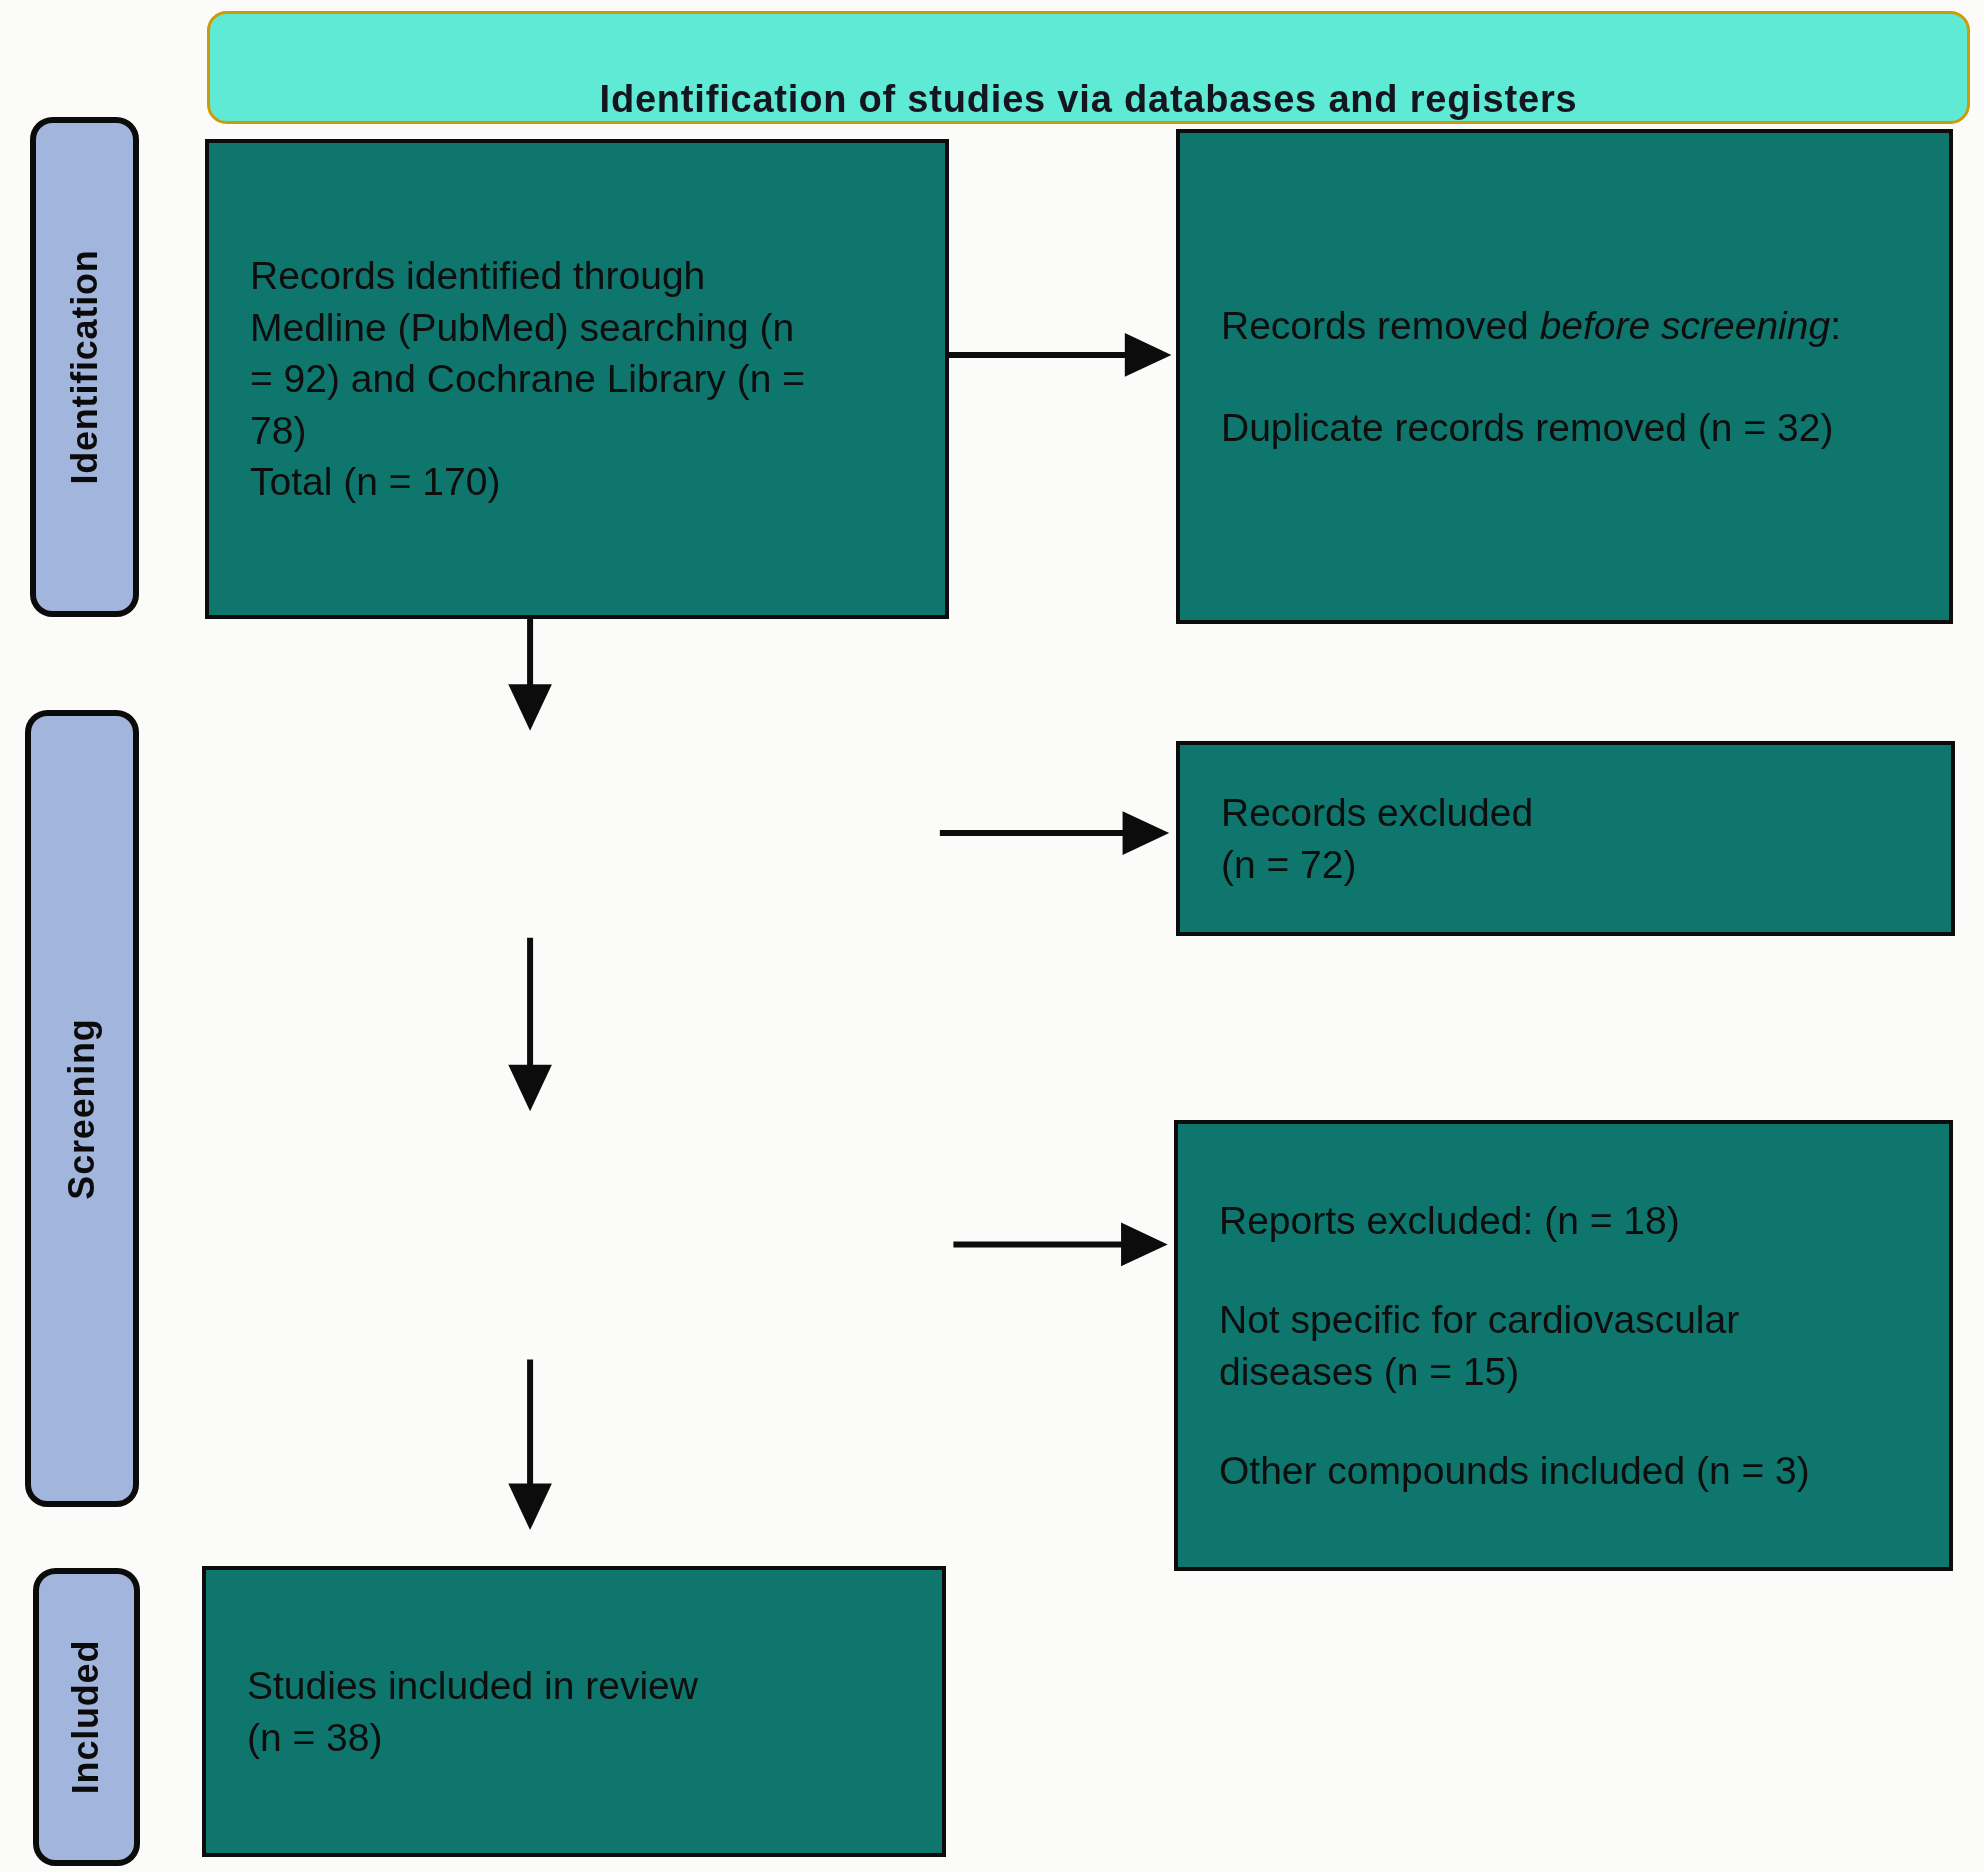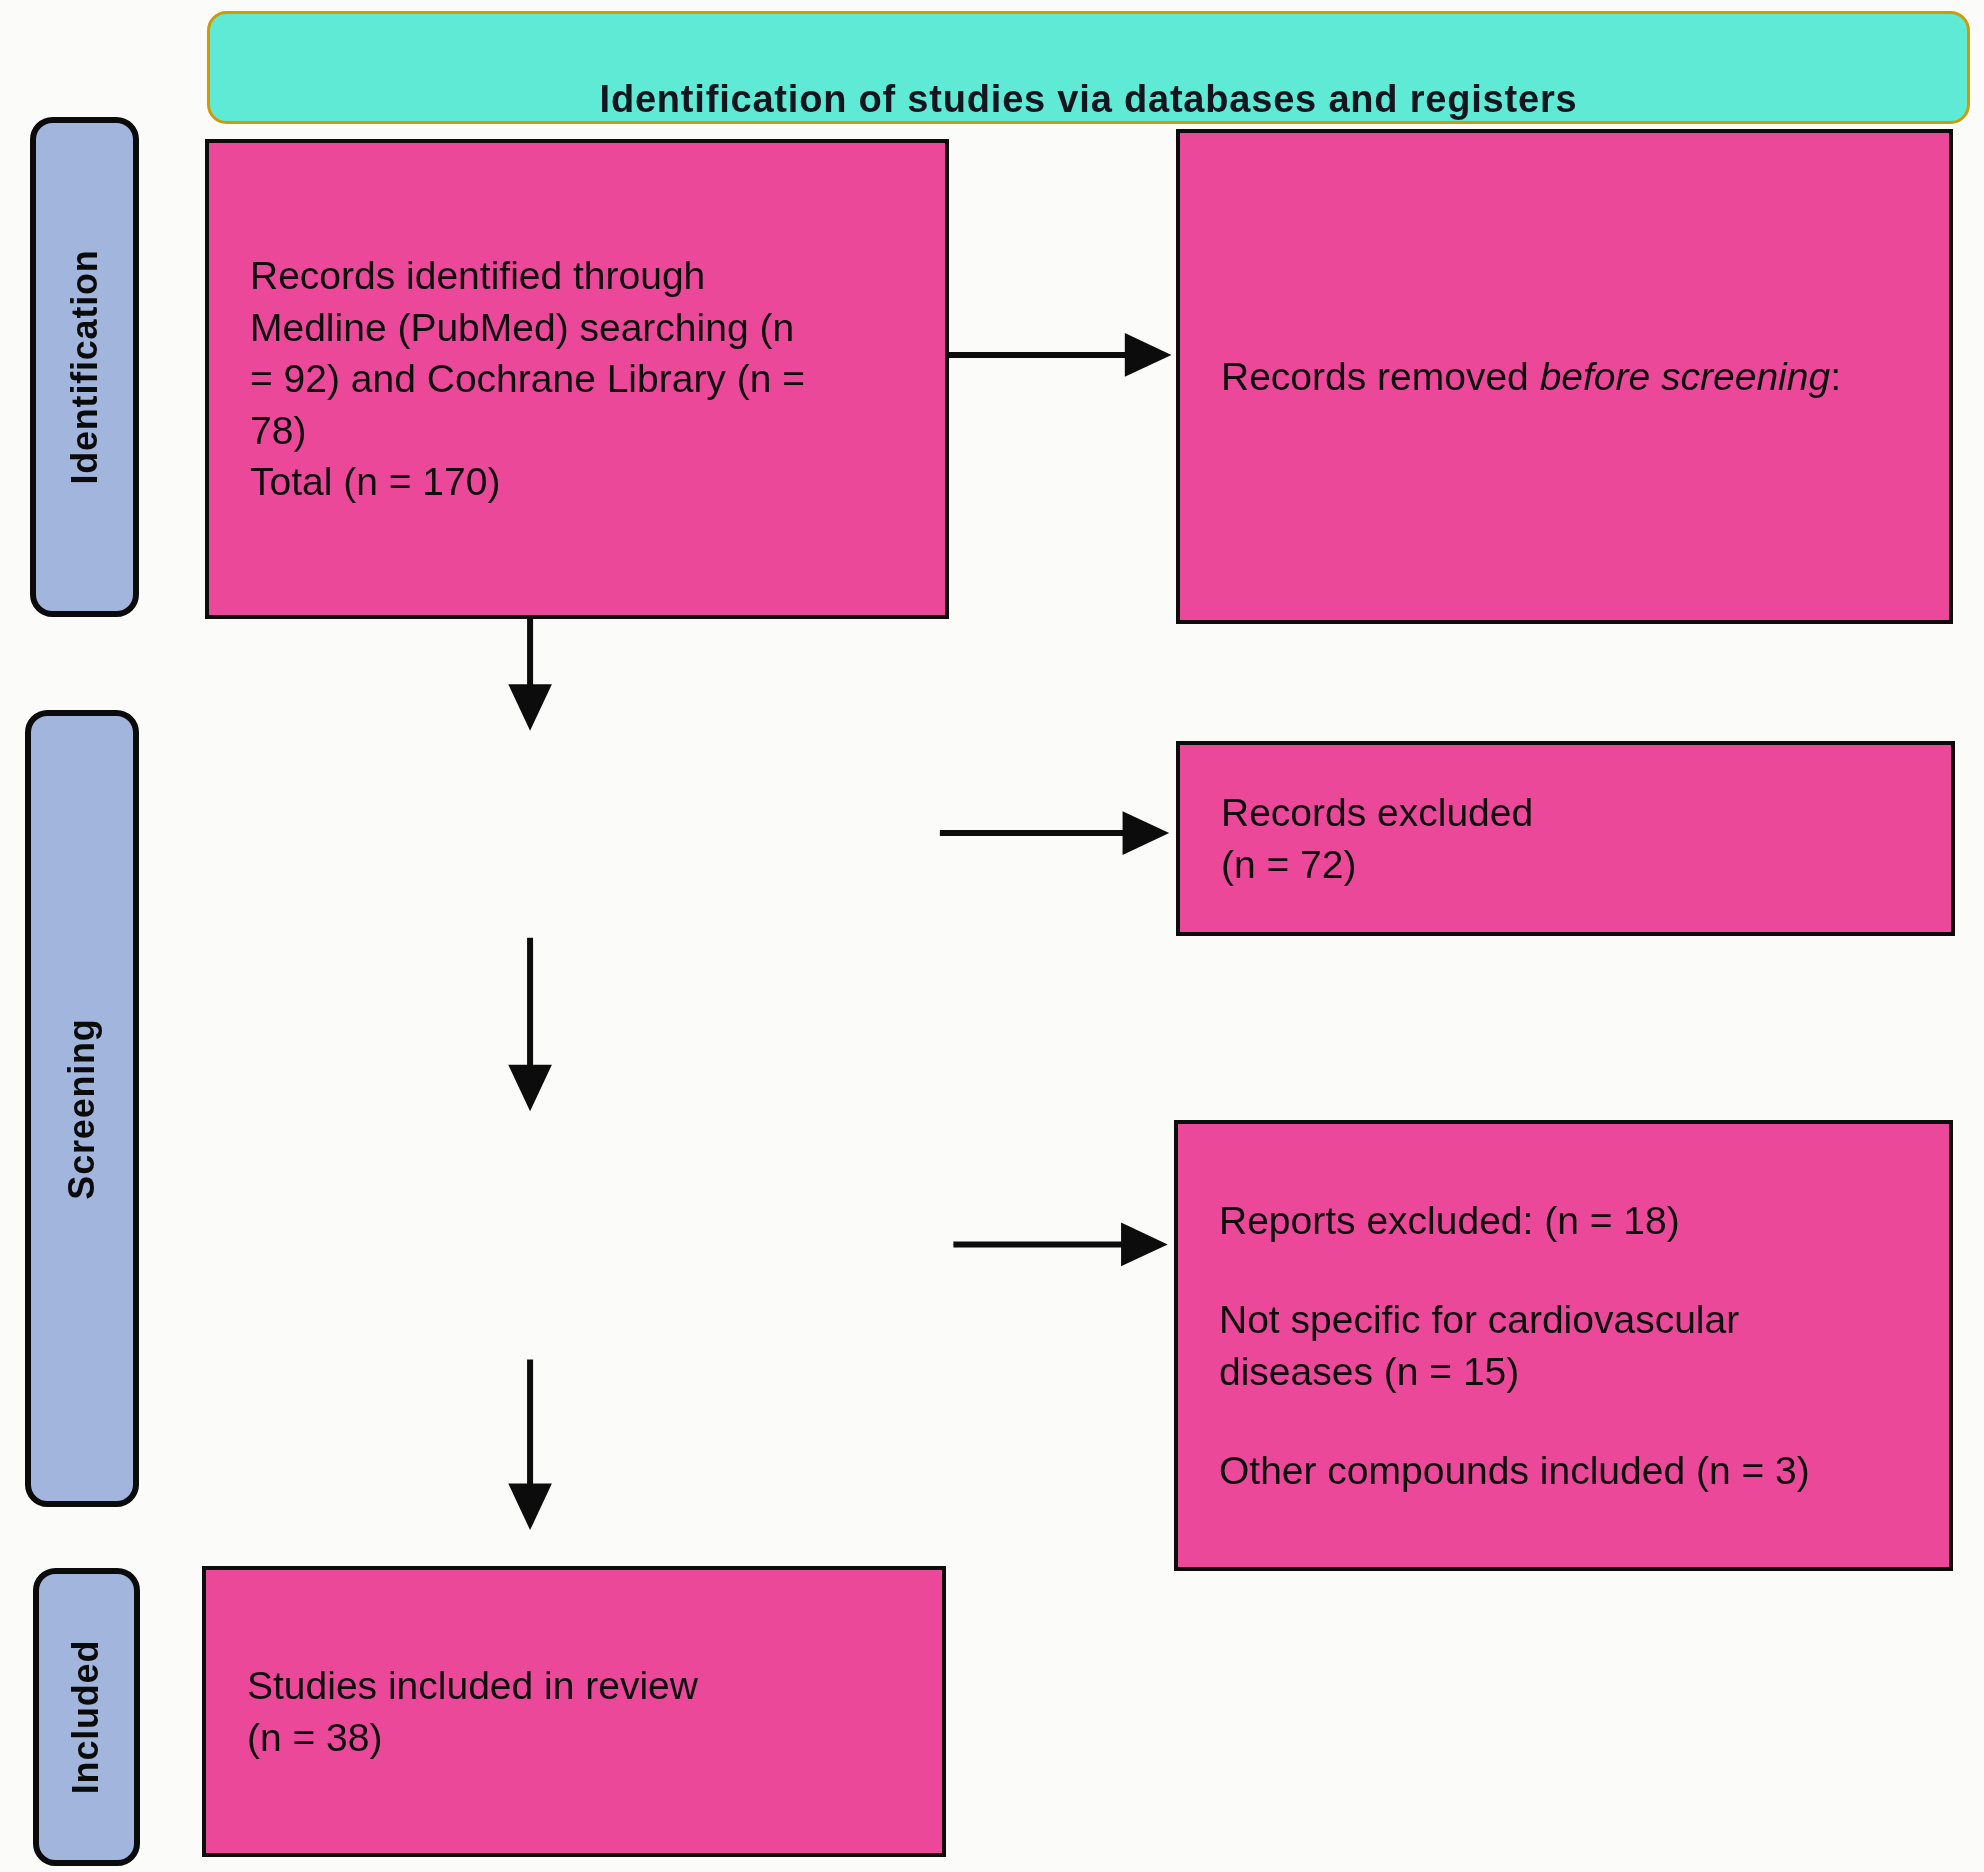--- a/index.html
+++ b/index.html
@@ -53,21 +53,21 @@
     font-weight: bold;
     color: #0B0B0B;
     letter-spacing: 0.8px;
   }
   #stage-identification { left: 30px;  top: 117px;  width: 109px; height: 500px; }
   #stage-screening      { left: 25px;  top: 710px;  width: 114px; height: 797px; }
   #stage-included       { left: 33px;  top: 1568px; width: 107px; height: 298px; }
   
   .fbox {
     position: absolute;
-    background: #ec4899;
+    background: #0f766e;
     border: 4.5px solid #0C0C0C;
     box-sizing: border-box;
     display: flex;
     flex-direction: column;
     justify-content: center;
     padding: 18px 30px 18px 41px;
     font-size: 39px;
     line-height: 1.32;
     color: #0E0E0E;
   }
@@ -117,20 +117,21 @@
 Medline (PubMed) searching (n
 = 92) and Cochrane Library (n =
 78)
 Total (n = 170)</div>
   </div>
 
   <div class="fbox" id="box-removed">
     <div>
       <span>Records removed </span><span class="it">before screening</span><span>:</span>
     </div>
+    <div class="line2">Duplicate records removed (n = 32)</div>
   </div>
 
 
   <div class="fbox" id="box-excluded">
     <div class="pre">Records excluded
 (n = 72)</div>
   </div>
 
 
   <div class="fbox" id="box-reports-excluded">

